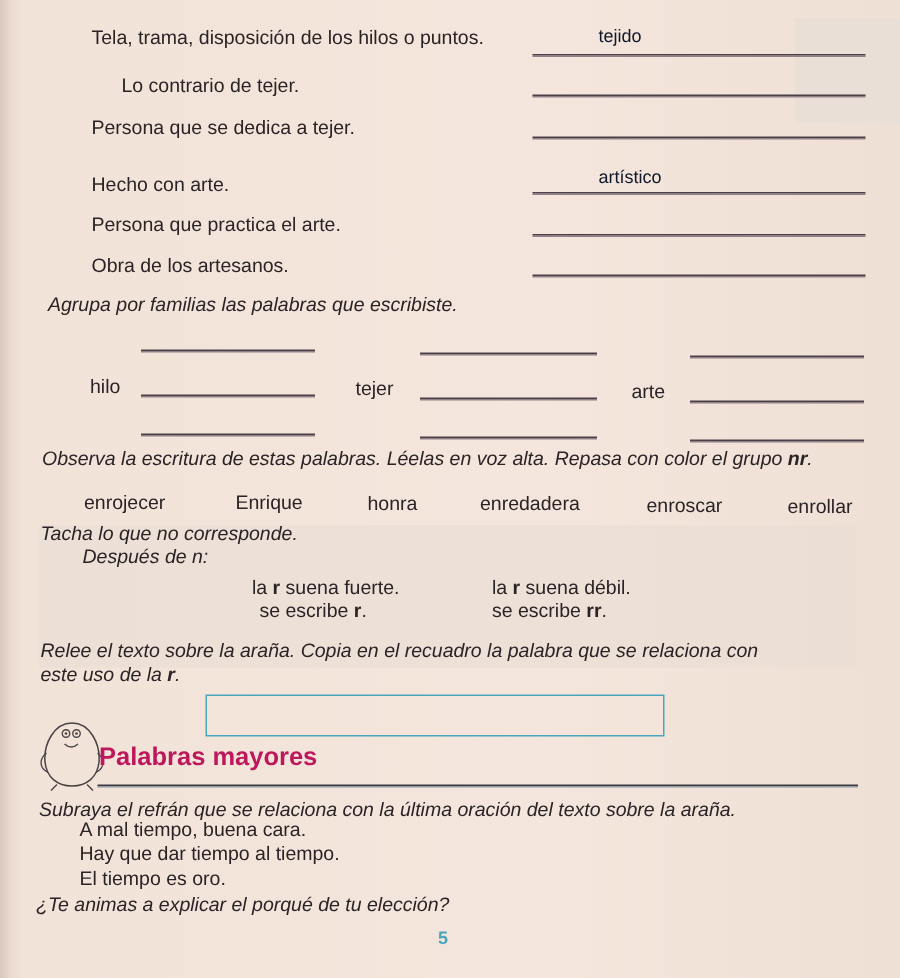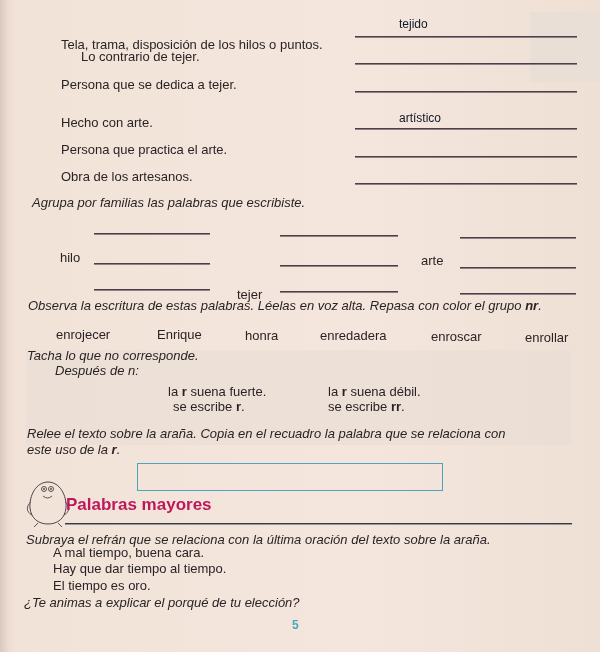--- a/index.html
+++ b/index.html
@@ -50,21 +50,21 @@
     b { font-weight: bold; }
   </style>
 </head>
 <body>
 
 <div class="page-bg"></div>
 <div class="ghost-panel"></div>
 <div class="ghost-panel2"></div>
 
 <div>
-  <span class="abs txt" style="left:61px; top:37px;">Tela, trama, disposición de los hilos o puntos.</span>
+  <span class="abs txt" style="left:61px; top:17px;">Tela, trama, disposición de los hilos o puntos.</span>
   <span class="abs handwritten" style="left:399px; top:17px;">tejido</span>
   <div class="answer-line" style="left:355px; top:36px; width:222px;"></div>
 
   <span class="abs txt" style="left:61px; top:49px;margin-left:20px;">Lo contrario de tejer.</span>
   <span class="abs handwritten" style="left:399px; top:45px;"></span>
   <div class="answer-line" style="left:355px; top:63px; width:222px;"></div>
 
   <span class="abs txt" style="left:61px; top:77px;">Persona que se dedica a tejer.</span>
   <span class="abs handwritten" style="left:399px; top:74px;"></span>
   <div class="answer-line" style="left:355px; top:91px; width:222px;"></div>
@@ -83,21 +83,21 @@
 </div>
 
 <span class="abs ital" style="left:32px; top:195px;">Agrupa por familias las palabras que escribiste.</span>
 <div>
   <div class="answer-line" style="left:94px; top:233px; width:116px;"></div>
   <div class="answer-line" style="left:280px; top:235px; width:118px;"></div>
   <div class="answer-line" style="left:460px; top:237px; width:116px;"></div>
 
   <span class="abs txt" style="left:60px; top:250px;">hilo</span>
   <div class="answer-line" style="left:94px; top:263px; width:116px;"></div>
-  <span class="abs txt" style="left:237px; top:251px;margin-top:36px;">tejer</span>
+  <span class="abs txt" style="left:237px; top:251px;">tejer</span>
   <div class="answer-line" style="left:280px; top:265px; width:118px;"></div>
   <span class="abs txt" style="left:421px; top:253px;">arte</span>
   <div class="answer-line" style="left:460px; top:267px; width:116px;"></div>
 
   <div class="answer-line" style="left:94px; top:289px; width:116px;"></div>
   <div class="answer-line" style="left:280px; top:291px; width:118px;"></div>
   <div class="answer-line" style="left:460px; top:293px; width:116px;"></div>
 </div>
 
 <span class="abs ital" style="left:28px; top:298px;">

